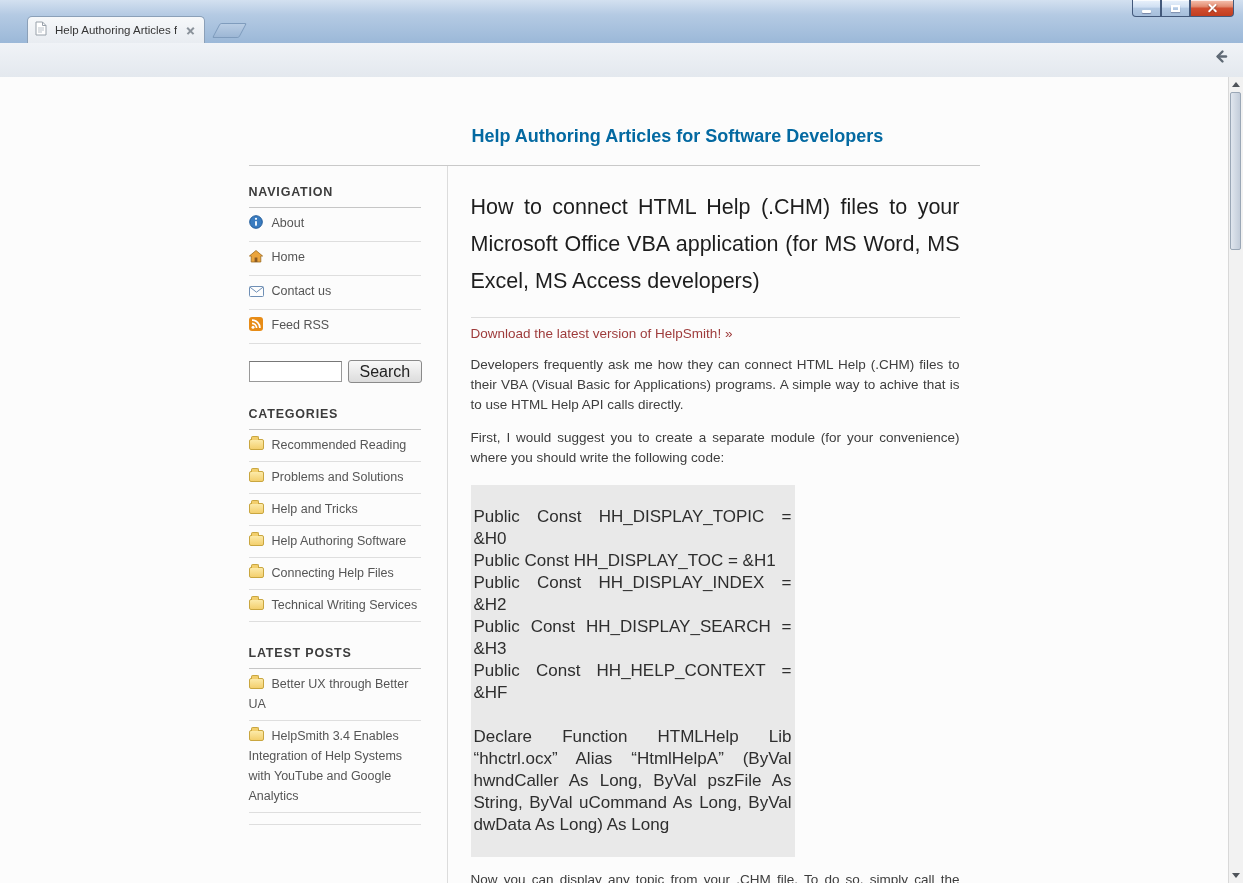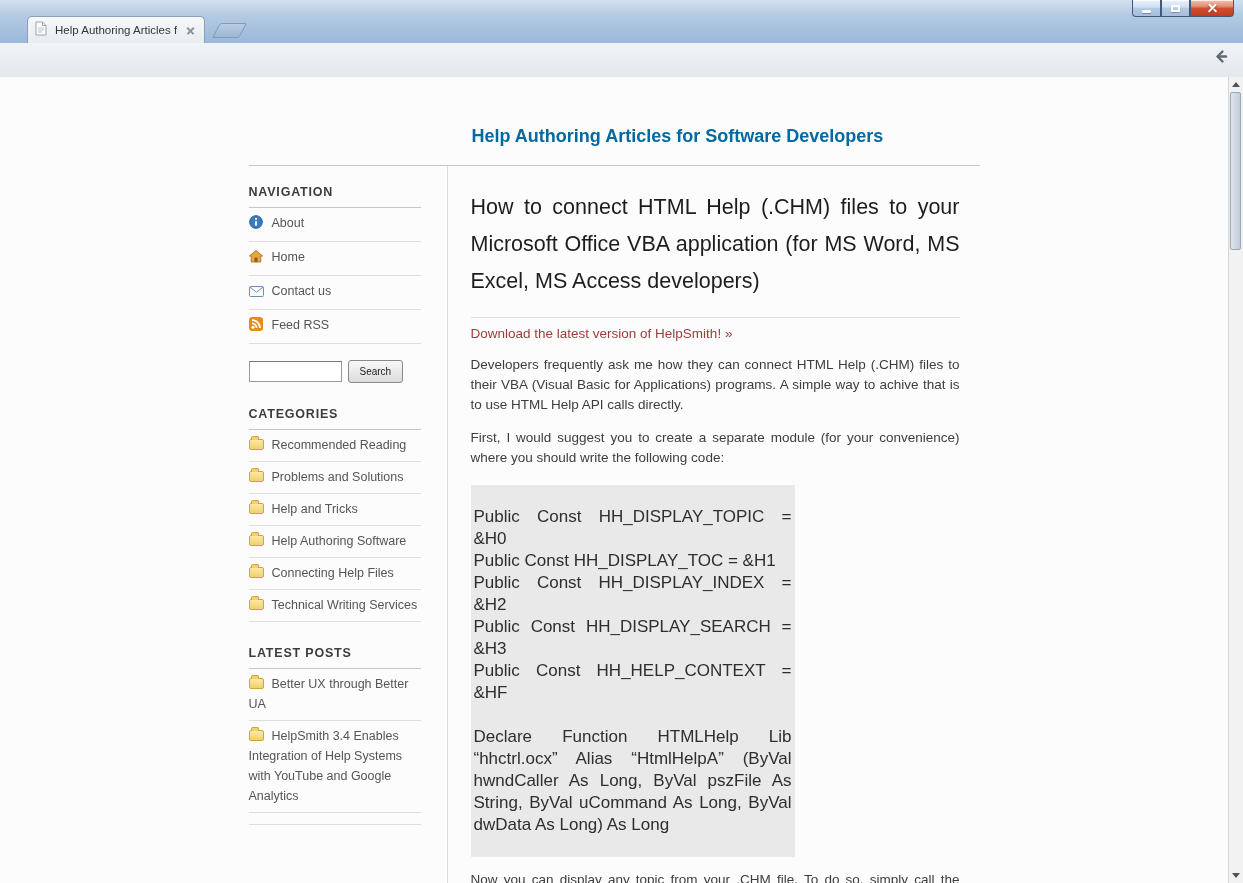--- a/index.html
+++ b/index.html
@@ -64,21 +64,21 @@
   .sb-list { list-style:none; }
   .sb-list li { padding:5px 0 6px; border-bottom:1px solid #dedede; font-size:12.5px; line-height:20px; color:#555; }
   .sb-list li a { color:#555; text-decoration:none; }
   .icon-cell { display:inline-block; width:16px; vertical-align:-2px; margin-right:7px; }
   .icon-folder { display:inline-block; width:15px; height:11px; background:linear-gradient(#fceaa9,#f3cf6d);
                  border:1px solid #c9a63f; border-radius:2px; position:relative; vertical-align:-1px; margin-right:8px; }
   .icon-folder::before { content:""; position:absolute; top:-4px; left:1px; width:6px; height:3px; background:#f3cf6d;
                  border:1px solid #c9a63f; border-bottom:none; border-radius:2px 2px 0 0; }
   .search-row { margin:16px 0 24px; display:flex; gap:6px; align-items:center; }
   .search-input { width:93px; height:21px; border:1px solid #999; border-top-color:#777; background:#fff; padding:0 4px; font-size:12px; }
-  .search-btn { height:23px; padding:0 11px; font-size:10px; color:#222; background:linear-gradient(#f8f8f8,#dcdcdc);
+  .search-btn { height:23px; padding:0 11px; font-size:16px; color:#222; background:linear-gradient(#f8f8f8,#dcdcdc);
                 border:1px solid #8a8a8a; border-radius:3px; }
 
   
   .article-title { margin-top:23px; font-size:21.5px; font-weight:400; line-height:37px; color:#1d1d1d;
                    text-align:justify; padding-bottom:17px; border-bottom:1px solid #ddd; }
   .dl-link { display:inline-block; margin-top:8px; font-size:13.5px; color:#9e3b3b; text-decoration:none; }
   .content p { margin-top:13px; font-size:13.5px; line-height:20px; color:#3d3d3d; text-align:justify; }
   .code { width:324px; background:#e9e9e9; margin-top:17px; padding:21px 3px; color:#2e2e2e; }
   .code-line { font-size:17px; line-height:22px; min-height:22px; text-align:justify; }
   .code2 { padding-bottom:46px; }

